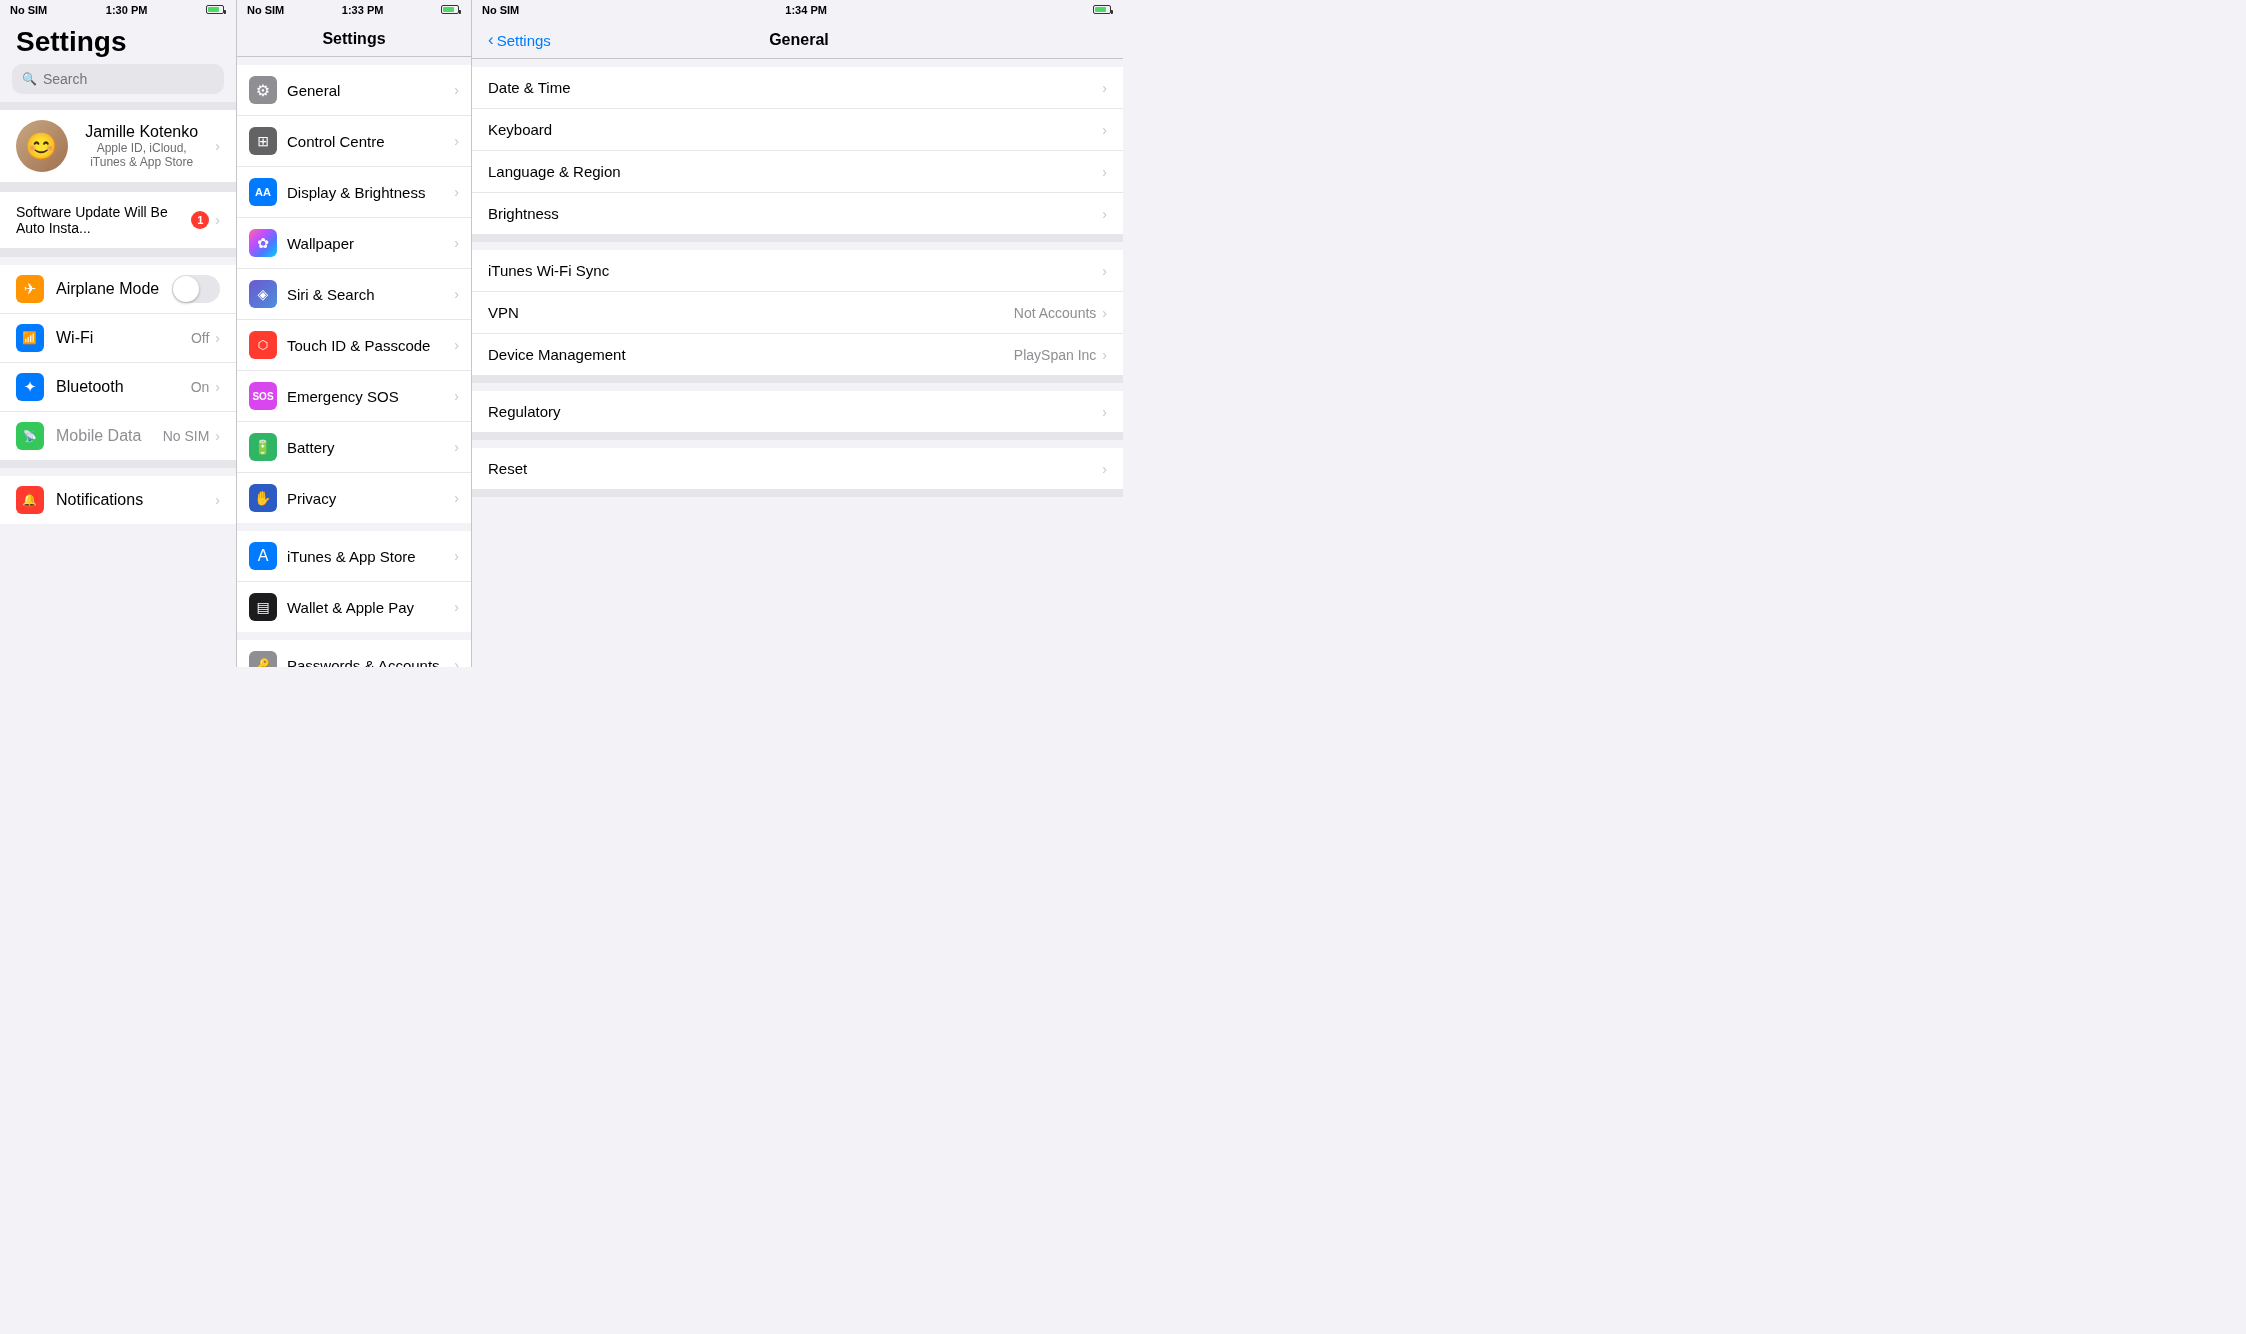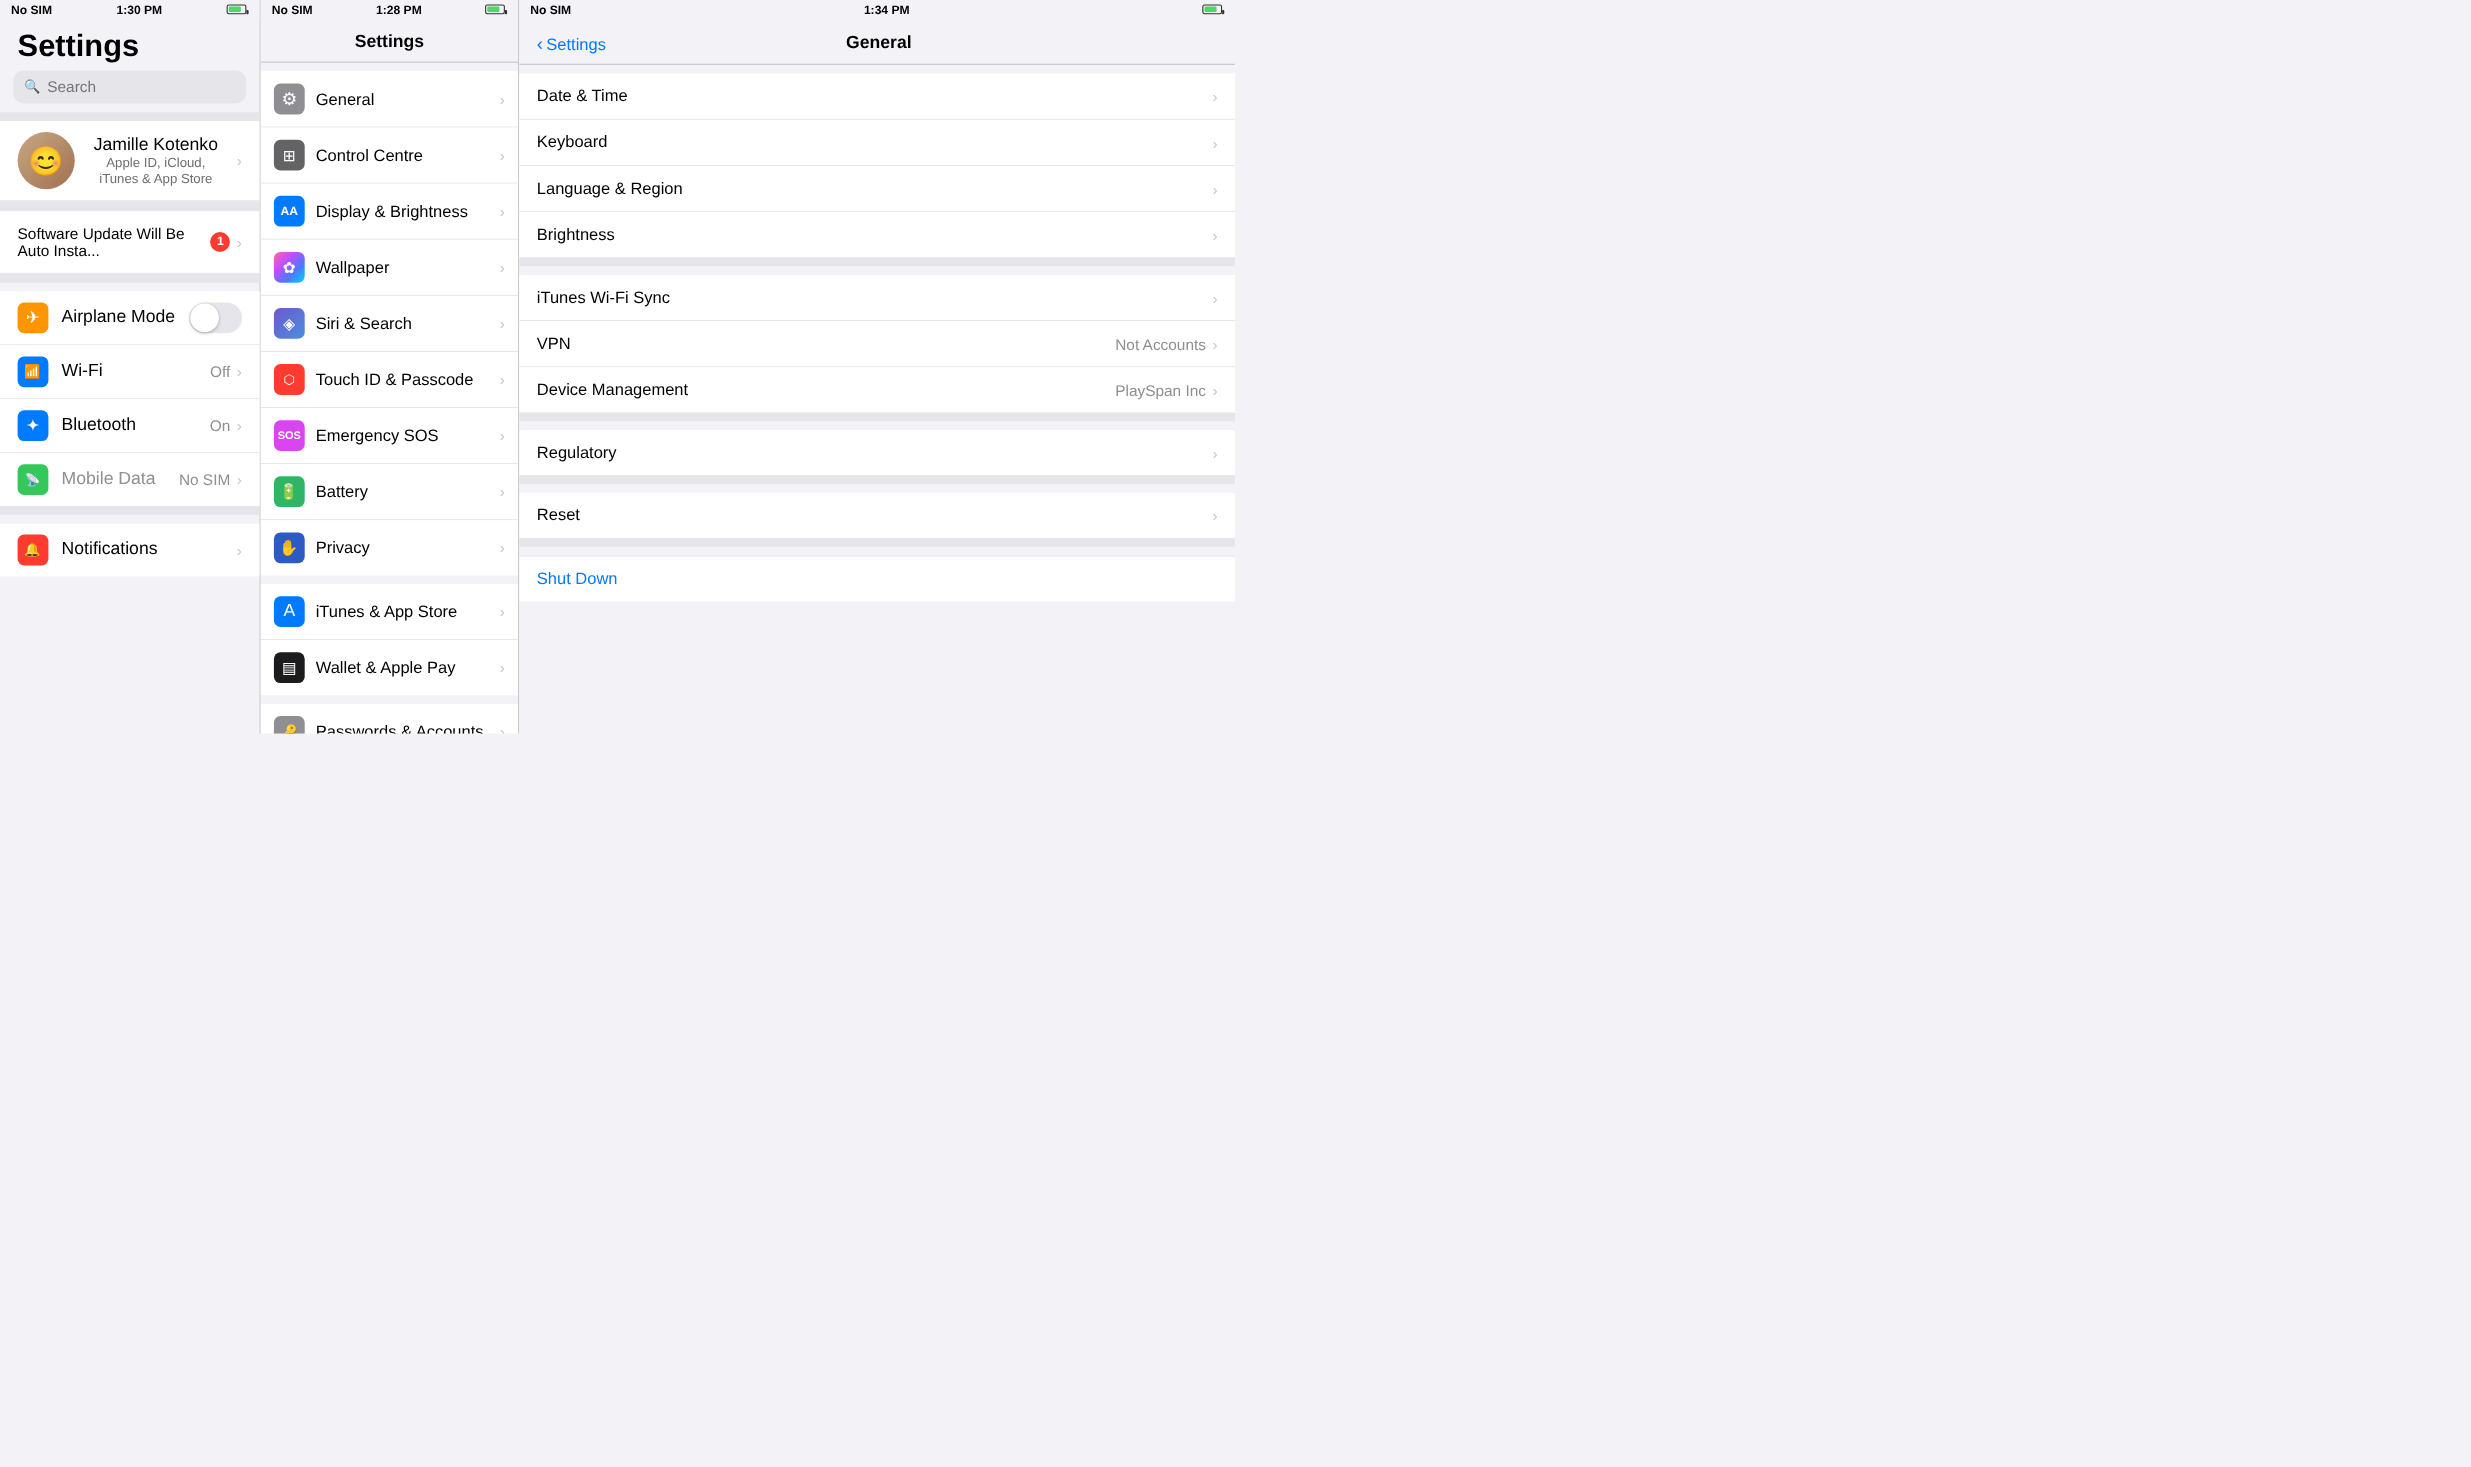--- a/index.html
+++ b/index.html
@@ -389,21 +389,21 @@
       <span class="setting-label">Notifications</span>
       <span class="chevron">›</span>
     </div>
   </div>
 </div>
 
 <div class="panel-2">
 
   <div class="status-bar">
     <span>No SIM</span>
-    <span>1:28 PM</span>
+    <span>1:33 PM</span>
     <div class="status-icons">
       <span>
         <span class="bat-body"><span class="bat-fill"></span></span><span class="bat-tip"></span>
       </span>
     </div>
   </div>
 
   <div class="panel-header">
     <span class="panel-header-title">Settings</span>
   </div>
@@ -555,20 +555,15 @@
 
     <div class="gen-group">
       <div class="gen-row" style="border-bottom:none;">
         <span class="gen-label">Reset</span>
         <span class="gen-chevron">›</span>
       </div>
     </div>
 
     <div class="divider"></div>
 
-    <div class="gen-group">
-      <div class="shutdown-row">
-        <span class="shutdown-label">Shut Down</span>
-      </div>
-    </div>
 
   </div>
 </div>
 
 </body></html>

